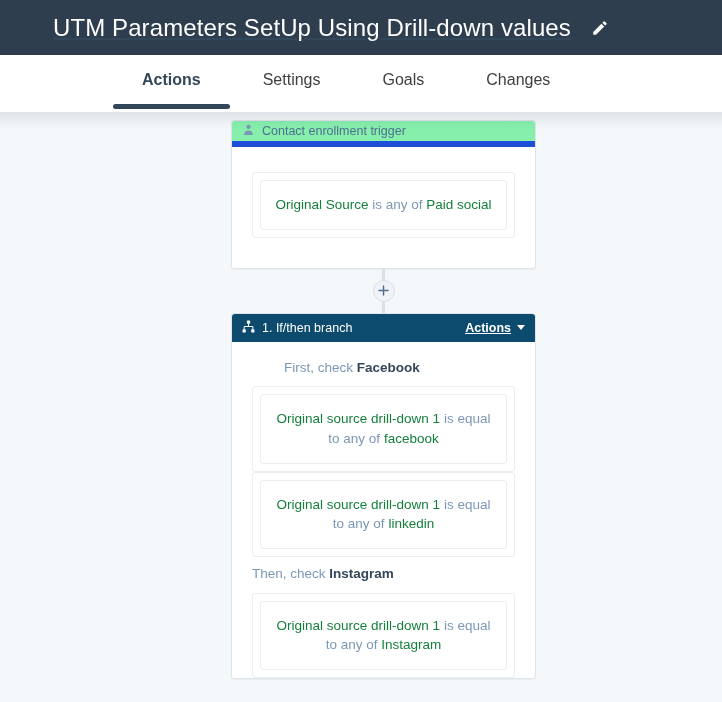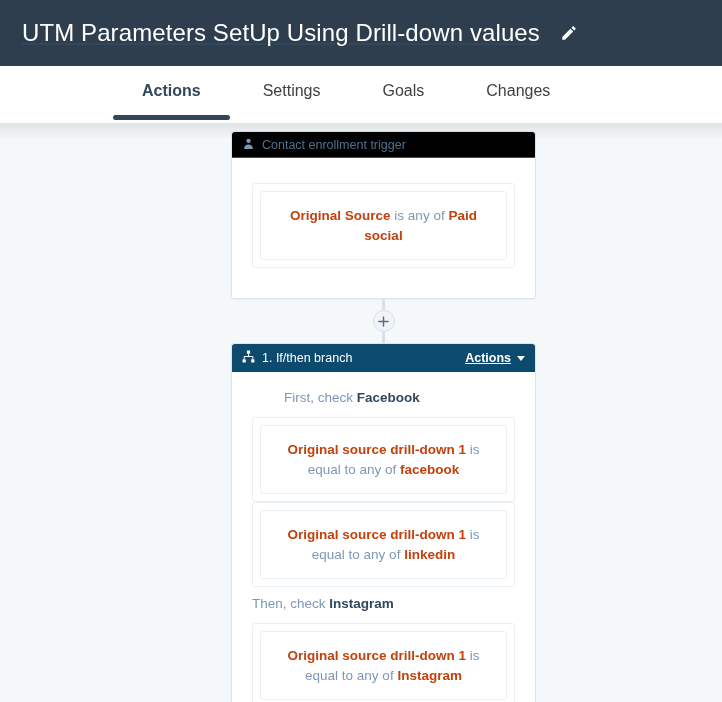--- a/index.html
+++ b/index.html
@@ -13,25 +13,25 @@
 
   body {
     font-family: "Liberation Sans", sans-serif;
     background: #f5f8fa;
     color: #33475b;
     -webkit-font-smoothing: antialiased;
   }
 
   
   .app-header {
-    height: 66px;
+    height: 55px;
     background: #2e3e4e;
     display: flex;
     align-items: center;
-    padding-left: 22px;
+    padding-left: 53px;
     position: relative;
     text-decoration: underline;
   }
   .app-title {
     color: #ffffff;
     font-size: 24px;
     font-weight: 400;
     letter-spacing: 0.1px;
     line-height: 1;
     white-space: nowrap;
@@ -106,22 +106,22 @@
 
   
   .card {
     background: #ffffff;
     border: 1px solid #dfe3eb;
     border-radius: 3px;
     box-shadow: 0 1px 2px rgba(45,62,80,0.06);
   }
   .trigger-card { width: 305px; }
   .trigger-head {
-    background: #000000;
-    border-bottom: 1px solid #1d4ed8;
+    background: #86efac;
+    border-bottom: 6px solid #1d4ed8;
     height: 26px;
     display: flex;
     align-items: center;
     padding: 0 10px;
     border-radius: 3px 3px 0 0;
   }
   .trigger-head .label {
     font-size: 12.5px;
     color: #516f90;
     margin-left: 7px;
@@ -137,21 +137,21 @@
   }
   .filter-inner {
     border: 1px solid #eaeff4;
     border-radius: 3px;
     padding: 14px 10px;
     text-align: center;
     font-size: 13.5px;
     line-height: 1.45;
     color: #7c98b6;
   }
-  .filter-inner b { color: #c2410c; font-weight: 700; }
+  .filter-inner b { color: #15803d; font-weight: 400; }
 
   
   .connector {
     height: 44px;
     display: flex;
     flex-direction: column;
     align-items: center;
     justify-content: center;
     position: relative;
   }

